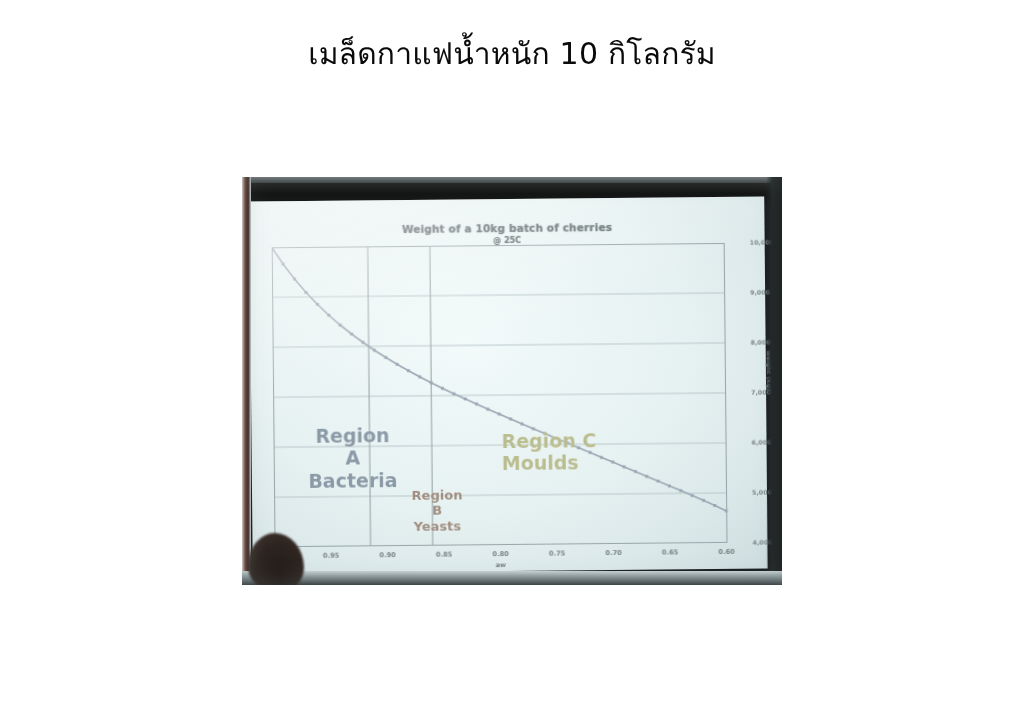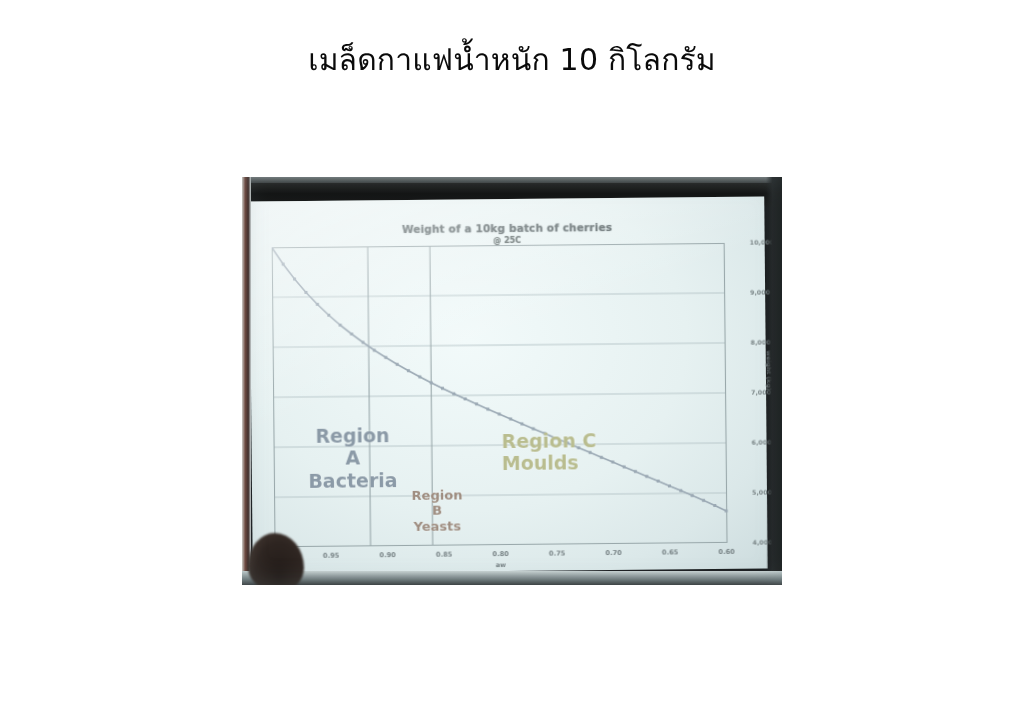--- a/index.html
+++ b/index.html
@@ -21,21 +21,20 @@
     top: 30px;
     left: 0;
     width: 1024px;
     text-align: center;
     font-family: "DejaVu Sans", "Liberation Sans", sans-serif;
     font-size: 30px;
     font-weight: 400;
     color: #0a0a0a;
     letter-spacing: 0.2px;
     white-space: nowrap;
-    margin-top: 6px;
   }
 
   
   #photo {
     position: absolute;
     left: 242px;
     top: 177px;
     width: 540px;
     height: 408px;
     overflow: hidden;

